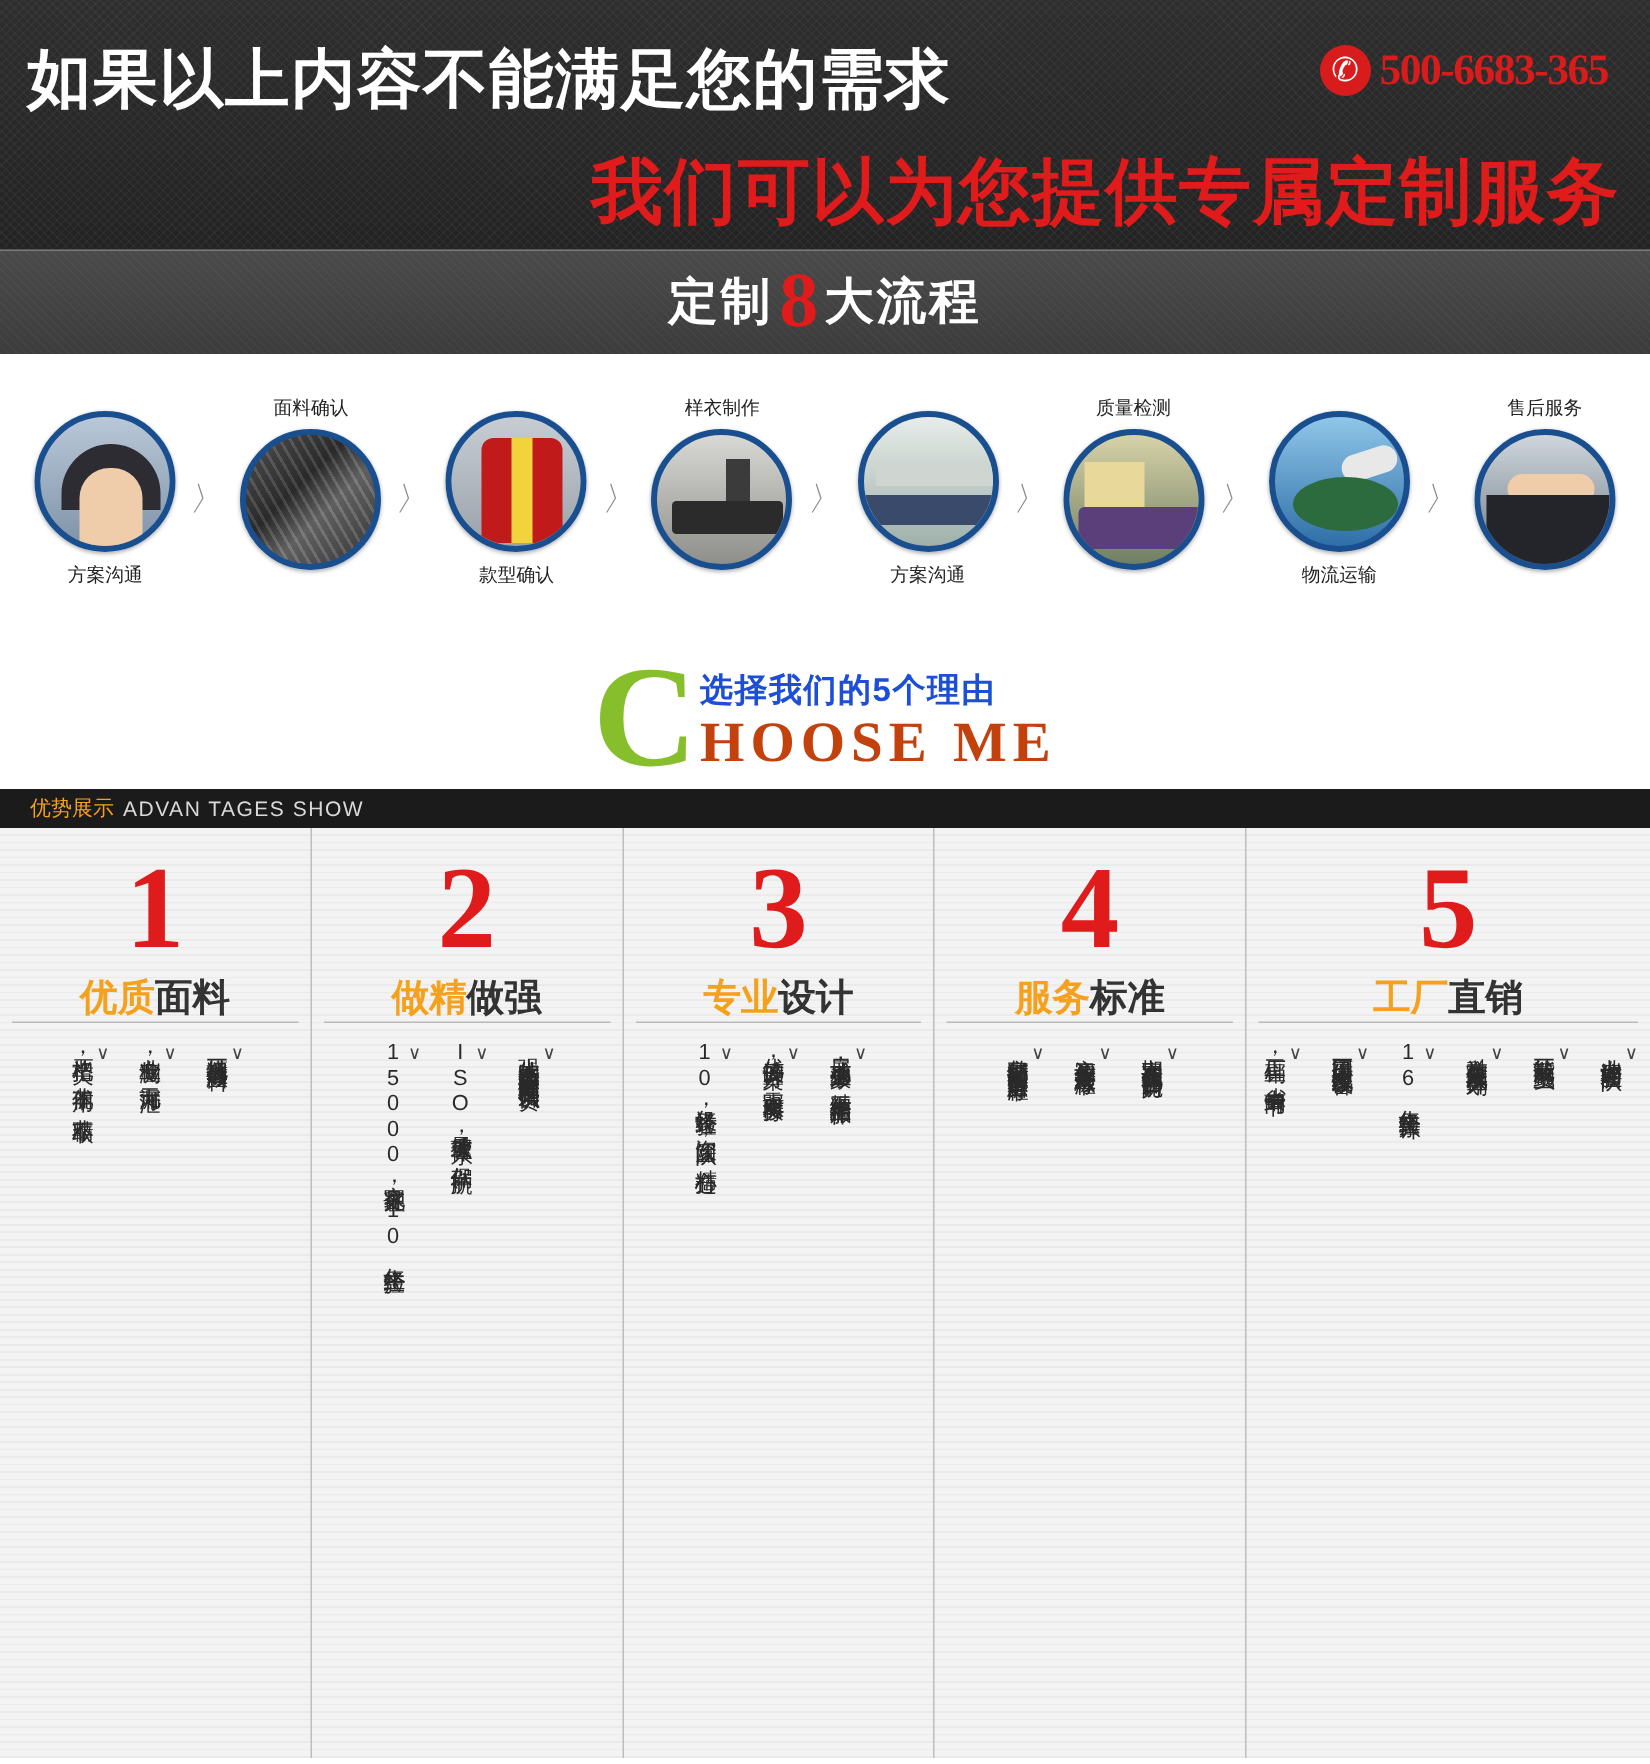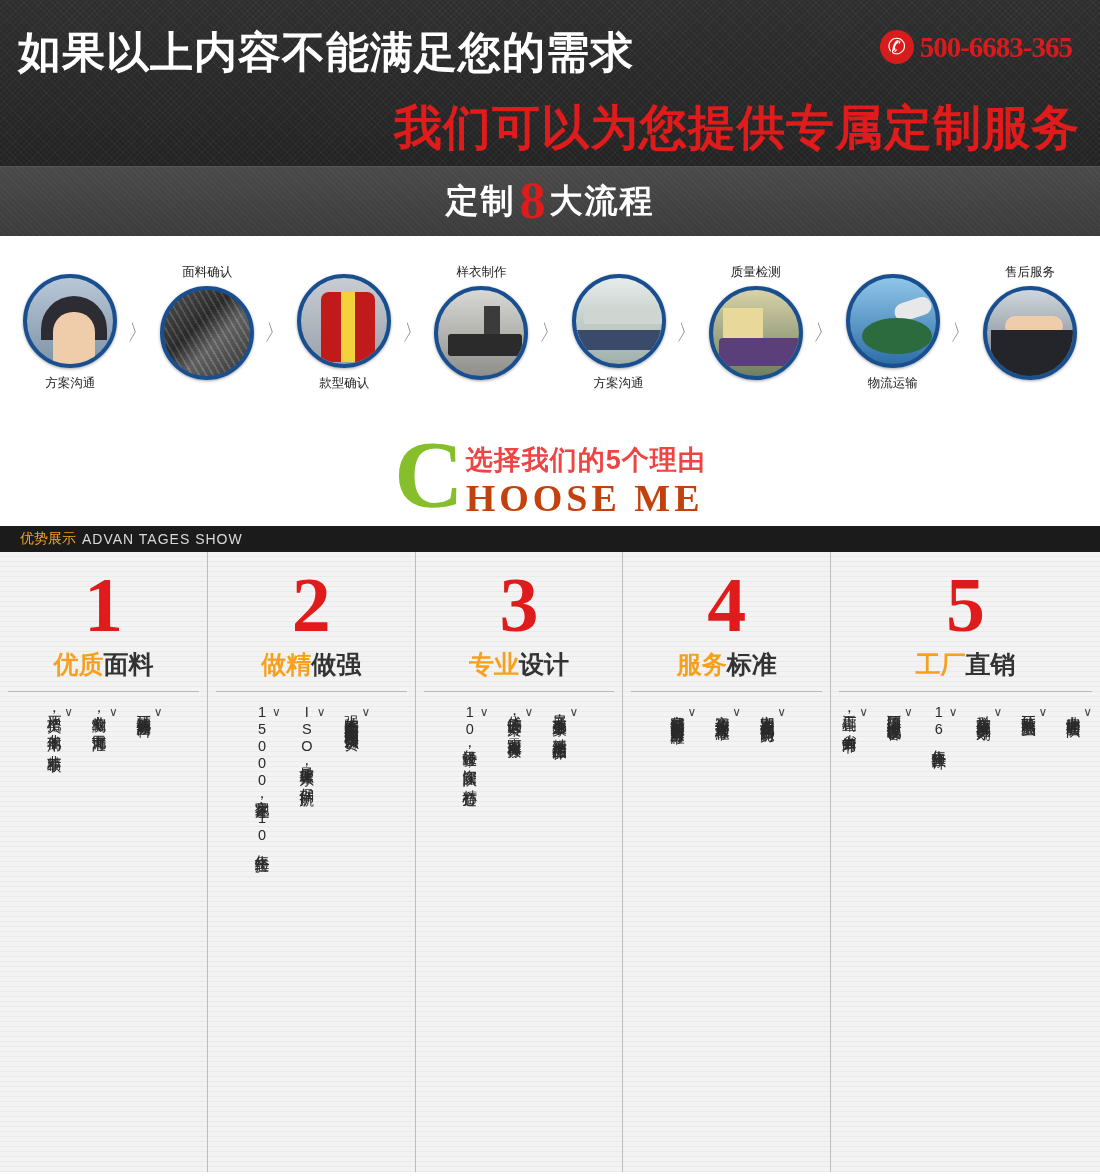--- a/index.html
+++ b/index.html
@@ -113,21 +113,21 @@
     height:96px; background:#fff; position:relative;
     display:flex; align-items:center; justify-content:center;
   }
   .choose-wrap { position:relative; display:flex; align-items:flex-start; }
   .big-c {
     font-family:"Liberation Serif", serif;
     font-size:96px; color:#86bf2b; font-weight:bold; line-height:0.82;
     margin-right:2px;
   }
   .choose-right { padding-top:6px; }
-  .choose-cn { font-size:27px; color:#ef4444; font-weight:bold; letter-spacing:1px;}
+  .choose-cn { font-size:22px; color:#1d4ed8; font-weight:bold; letter-spacing:1px;}
   .choose-en {
     font-family:"Liberation Serif", serif;
     font-size:38px; color:#c2410c; font-weight:bold; letter-spacing:4px;
     margin-top:-2px;
   }
 
   
   .adv-bar {
     height:26px; background:#1b1b1b; color:#fff;
     display:flex; align-items:center; padding-left:20px;
@@ -144,21 +144,21 @@
       #f3f3f3;
   }
   .col { flex:1; position:relative; padding-top:14px; }
   .col + .col { border-left:1px solid #bdbdbd; }
   .num {
     text-align:center; font-family:"Liberation Serif", serif;
     font-size:78px; font-weight:bold; color:#e01b1b; line-height:1;
   }
   .title {
     text-align:center; font-size:25px; font-weight:bold; margin-top:4px;
-    padding-bottom:10px; border-bottom:1px solid #b9b9b9;
+    padding-bottom:0; border-bottom:1px solid #b9b9b9;
     margin-left:8px; margin-right:8px; white-space:nowrap;
   }
   .title .o { color:#f5a11e; }
   .title .d { color:#333; }
   .bullets {
     display:flex; justify-content:center; gap:0px; margin-top:12px;
     height:430px;
   }
   .bullet {
     writing-mode:vertical-rl; text-orientation:upright;

